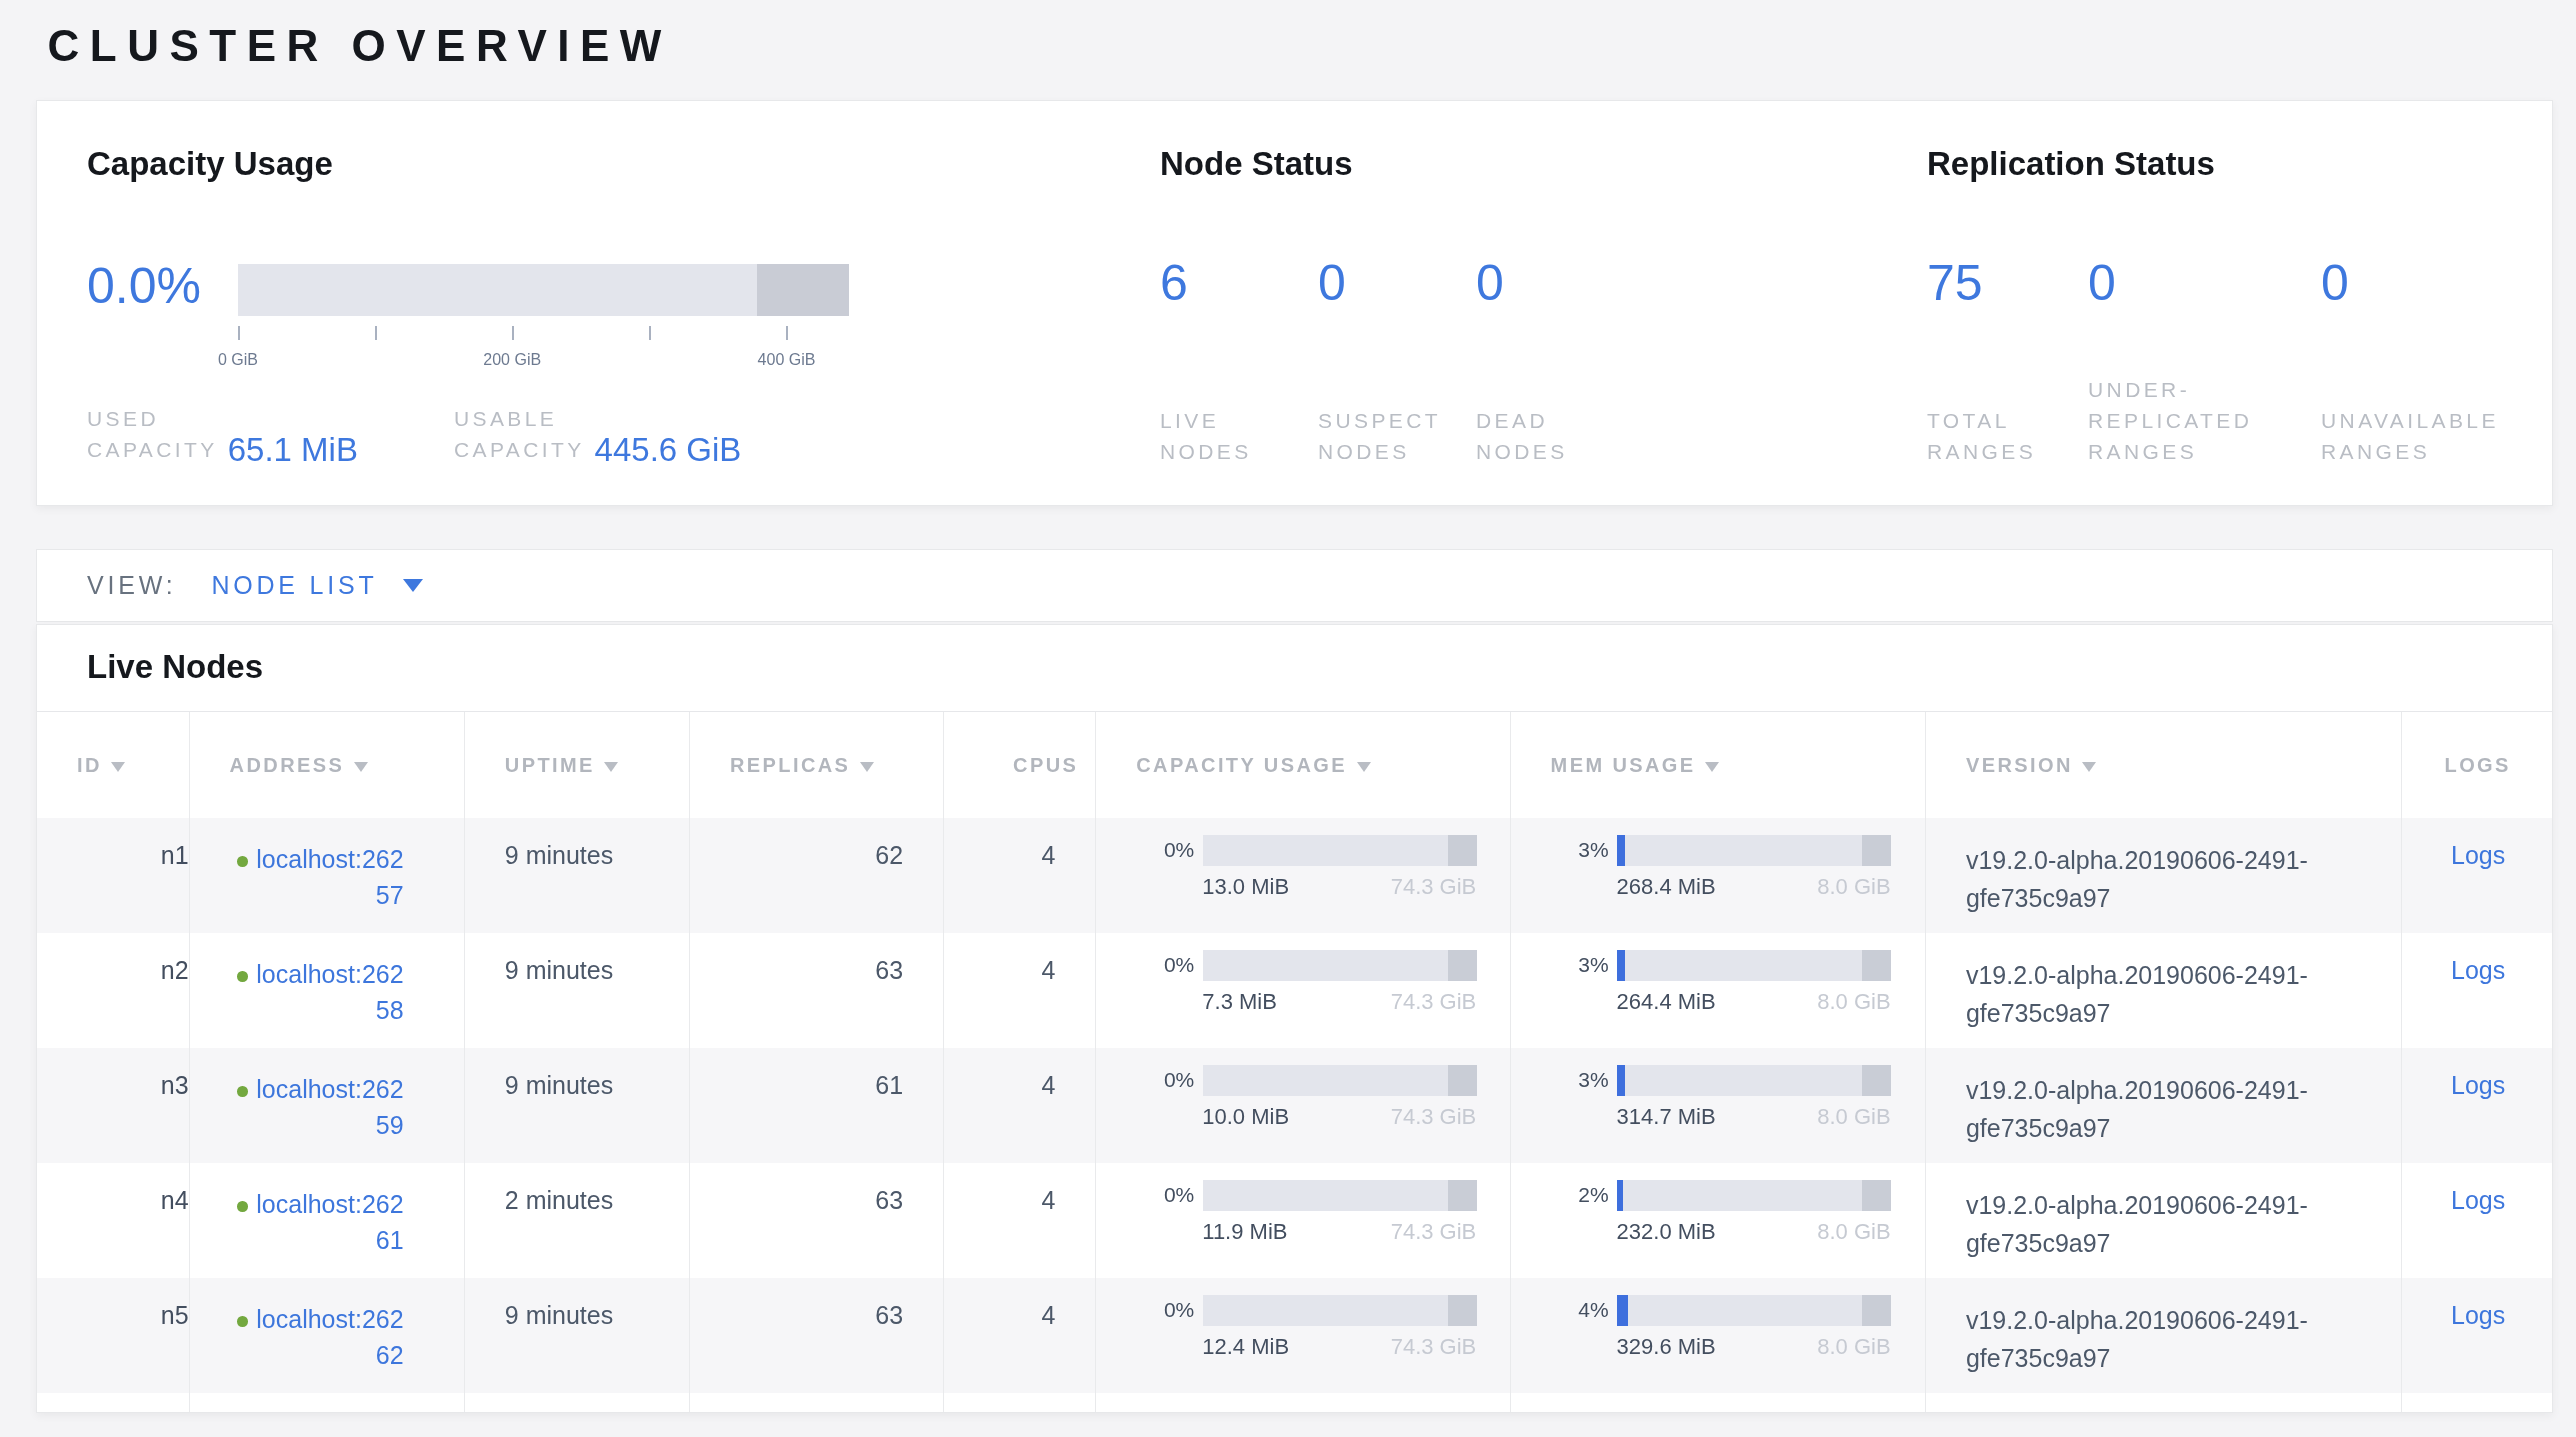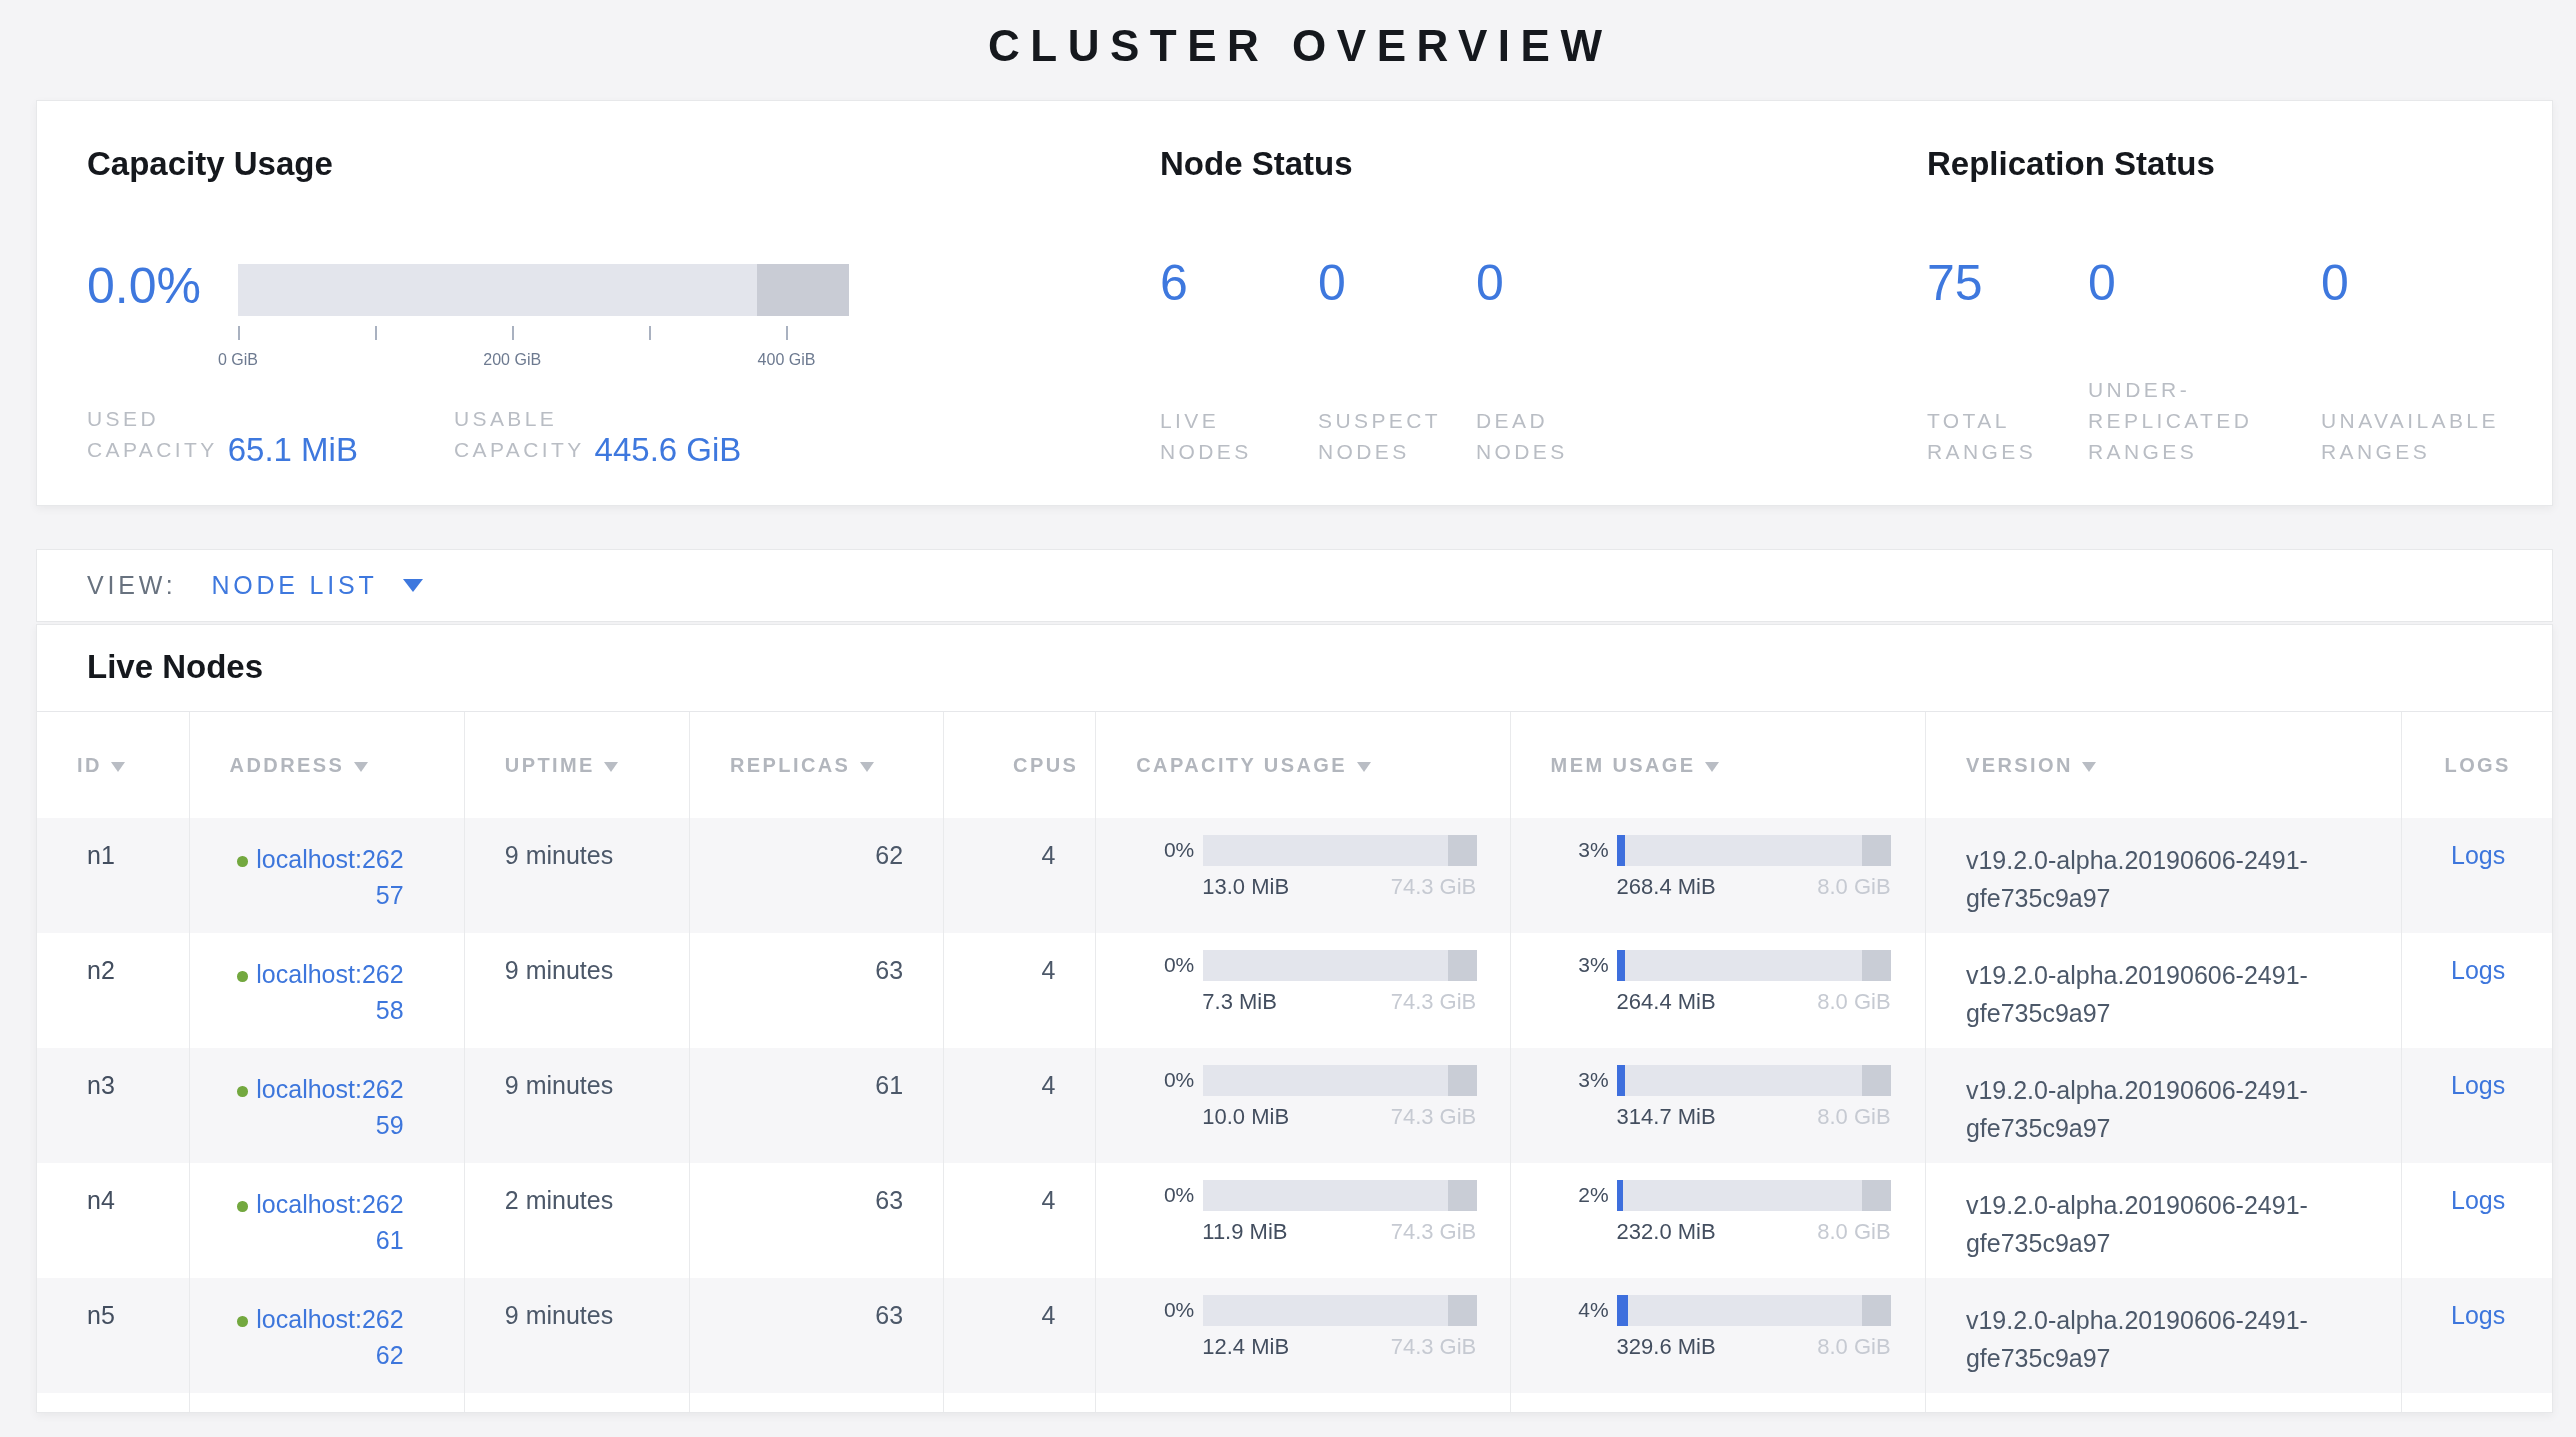--- a/index.html
+++ b/index.html
@@ -8,21 +8,21 @@
     width:2576px; height:1438px; overflow:hidden;
     background:#f4f4f6;
     font-family:"Liberation Sans", sans-serif;
     color:#4c5869;
   }
   .wrap { padding:0 23px 0 36px; }
 
   .page-title {
     margin:21px 0 0 11.5px;
     font-size:44px; font-weight:700; letter-spacing:10.5px;
-    color:#15181d; line-height:50px;text-align:center;
+    color:#15181d; line-height:50px;
   }
 
   .card {
     background:#fff;
     border:1px solid #e7e8ea;
     box-shadow:0 2.9px 8.6px rgba(0,0,0,0.05);
     width:2517px;
   }
 
   
@@ -99,21 +99,21 @@
   thead th.al-r { text-align:right; padding-right:17px; padding-left:0; }
   thead th.al-c { text-align:center; padding-left:0; }
   .sort-tri {
     display:inline-block; width:0; height:0; margin-left:9.6px;
     border-left:7.7px solid transparent; border-right:7.7px solid transparent;
     border-top:10.5px solid #b9bdc4;
   }
   tbody tr { height:115px; }
   tbody tr:nth-child(odd) { background:#f6f6f8; }
   td { vertical-align:top; font-size:25px; color:#4c5869; padding:23px 0 0 40px; }
-  td.c-id { padding-left:50px; color:#434e5f; }
+  td.c-id { padding-left:50px; color:#434e5f;text-align:right; }
   td.c-rep, td.c-cpu { text-align:right; padding-right:40px; padding-left:0; }
   td.c-log { text-align:center; padding-left:0; }
   .logs-link { color:#3d76dc; text-decoration:none; cursor:pointer; }
   .addr { width:174px; word-break:break-all; line-height:36px; color:#3d76dc; cursor:pointer;text-align:right; }
   .dot {
     display:inline-block; width:10.5px; height:10.5px; border-radius:50%;
     background:#73a83f; margin-right:8.6px; vertical-align:1.9px;
   }
   td.c-cap, td.c-mem { padding:17px 0 0 40px; }
   .mini-top { display:flex; align-items:flex-start; }

